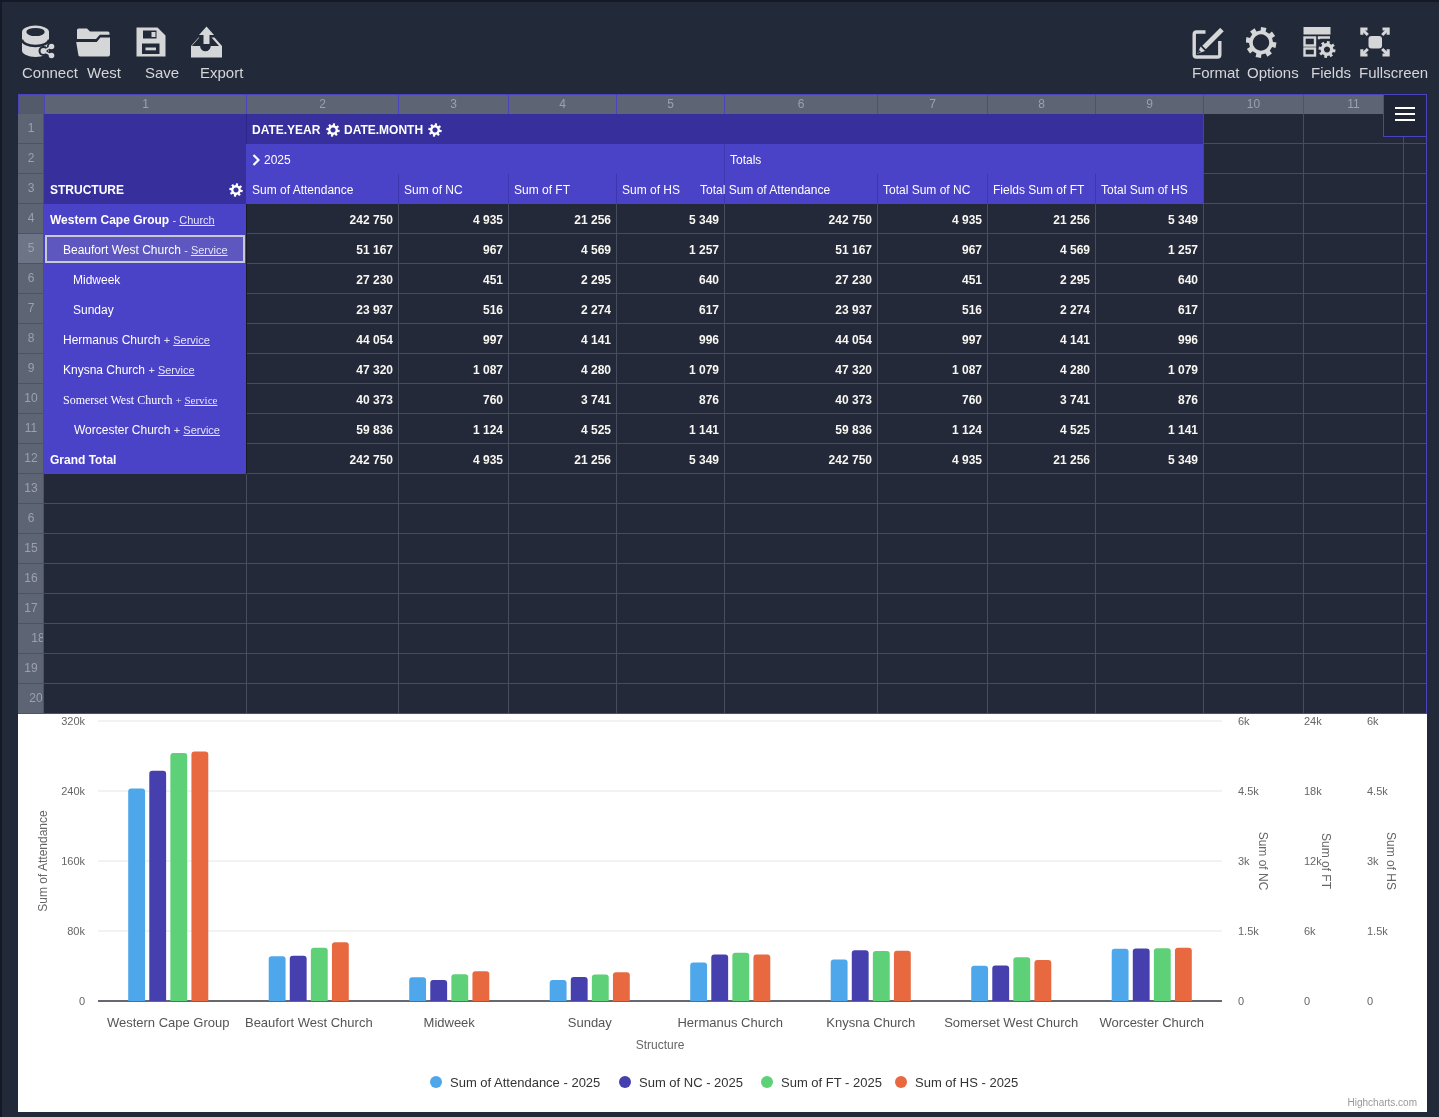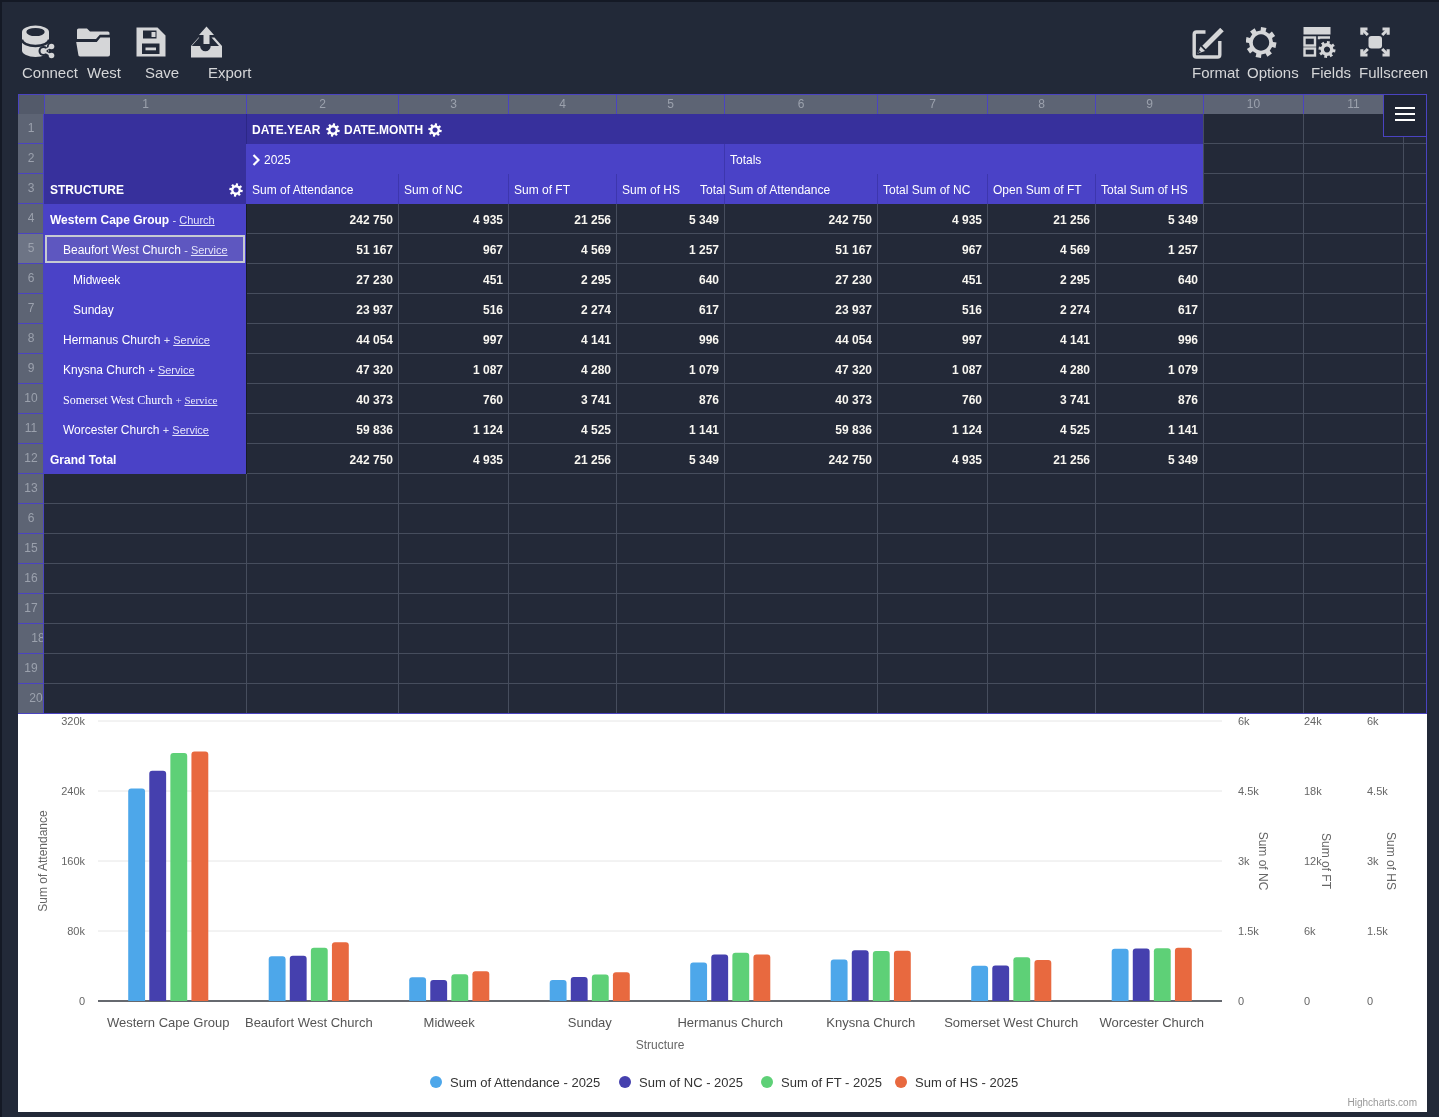--- a/index.html
+++ b/index.html
@@ -33,21 +33,21 @@
 <svg class="a" style="left:135px;top:26px" width="32" height="32" viewBox="0 0 32 32">
     <path d="M1.5 1.5 h21 l8 8 v21 h-29 z M8 4.5 h13.5 v8 h-13.5 z M7 17.5 h17.5 v10.5 h-17.5 z" fill="#d5d6d8" fill-rule="evenodd"></path>
     <rect x="16.5" y="6" width="4" height="5" fill="#d5d6d8"></rect>
     <rect x="10.5" y="21.5" width="10.5" height="2.8" fill="#d5d6d8"></rect>
   </svg>
 <div class="a lab" style="left:145px;top:64px;">Save</div>
 <svg class="a" style="left:190px;top:26px" width="33" height="32" viewBox="0 0 33 32">
     <path d="M16.5 0.5 l7.5 8.5 h-4.5 v9 h-6 v-9 h-4.5 z" fill="#d5d6d8"></path>
     <path d="M8.5 11.5 L1 20 v11.5 h31 V20 l-7.5-8.5 h-3 l7.5 8.5 h-8.3 a5.3 5.3 0 0 1 -10.6 0 h-8.3 l7.5-8.5 z" fill="#d5d6d8"></path>
   </svg>
-<div class="a lab" style="left:208px;top:64px;">Export</div>
+<div class="a lab" style="left:200px;top:64px;">Export</div>
 <svg class="a" style="left:1192px;top:25px" width="34" height="34" viewBox="0 0 34 34">
     <path d="M13.5 7 H4.5 Q2.2 7 2.2 9.3 V29.7 Q2.2 32 4.5 32 H25.5 Q27.8 32 27.8 29.7 V16" fill="none" stroke="#d5d6d8" stroke-width="3.4"></path>
     <path d="M28.2 1.7 L32.8 6.3 L13.8 25.3 L9.2 20.7 Z" fill="#d5d6d8" stroke="#222938" stroke-width="1.6"></path>
     <path d="M8.6 21.5 L13 25.9 L5.2 28.8 Z" fill="#d5d6d8"></path>
     <path d="M6.9 24.7 L8.9 26.7 L5.2 28.8 Z" fill="#2a3040"></path>
   </svg>
 <div class="a lab" style="left:1192px;top:64px;">Format</div>
 <svg class="a" style="left:1246px;top:26px" width="34" height="34" viewBox="0 0 34 34">
     <path d="M15.00 1.00 L20.48 2.00 L19.59 5.41 L23.21 7.75 L25.96 5.54 L29.13 10.12 L26.09 11.91 L26.99 16.12 L30.50 16.50 L29.50 21.98 L26.09 21.09 L23.75 24.71 L25.96 27.46 L21.38 30.63 L19.59 27.59 L15.38 28.49 L15.00 32.00 L9.52 31.00 L10.41 27.59 L6.79 25.25 L4.04 27.46 L0.87 22.88 L3.91 21.09 L3.01 16.88 L-0.50 16.50 L0.50 11.02 L3.91 11.91 L6.25 8.29 L4.04 5.54 L8.62 2.37 L10.41 5.41 L14.62 4.51 Z M 15.00 8.30 a 8.20 8.20 0 1 0 0.01 0 Z" fill="#d5d6d8" fill-rule="evenodd"></path>
   </svg>
@@ -157,33 +157,33 @@
 <div class="a ph" style="left:404px;top:174px;">Sum of NC</div>
 <div class="a" style="left:508px;top:174px;width:1px;height:30px;background:#3d36ad;"></div>
 <div class="a ph" style="left:514px;top:174px;">Sum of FT</div>
 <div class="a" style="left:616px;top:174px;width:1px;height:30px;background:#3d36ad;"></div>
 <div class="a ph" style="left:622px;top:174px;">Sum of HS</div>
 <div class="a" style="left:724px;top:174px;width:1px;height:30px;background:#3d36ad;"></div>
 <div class="a ph" style="left:700px;top:174px;">Total Sum of Attendance</div>
 <div class="a" style="left:877px;top:174px;width:1px;height:30px;background:#3d36ad;"></div>
 <div class="a ph" style="left:883px;top:174px;">Total Sum of NC</div>
 <div class="a" style="left:987px;top:174px;width:1px;height:30px;background:#3d36ad;"></div>
-<div class="a ph" style="left:993px;top:174px;">Open Sum of FT</div>
+<div class="a ph" style="left:993px;top:174px;">Fields Sum of FT</div>
 <div class="a" style="left:1095px;top:174px;width:1px;height:30px;background:#3d36ad;"></div>
 <div class="a ph" style="left:1101px;top:174px;">Total Sum of HS</div>
 <div class="a" style="left:44px;top:204px;width:202px;height:270px;background:#4a42c7;"></div>
 <div class="a ph" style="left:50px;top:204px;font-weight:bold;">Western Cape Group <span class="lnk">- <u>Church</u></span></div>
 <div class="a" style="left:45px;top:235px;width:200px;height:28px;background:#5e57c0;border:2px solid #c6cad2;box-sizing:border-box;"></div>
 <div class="a ph" style="left:63px;top:234px;font-weight:normal;">Beaufort West Church <span class="lnk">- <u>Service</u></span></div>
 <div class="a ph" style="left:73px;top:264px;font-weight:normal;">Midweek</div>
 <div class="a ph" style="left:73px;top:294px;font-weight:normal;">Sunday</div>
 <div class="a ph" style="left:63px;top:324px;font-weight:normal;">Hermanus Church <span class="lnk">+ <u>Service</u></span></div>
 <div class="a ph" style="left:63px;top:354px;font-weight:normal;">Knysna Church <span class="lnk">+ <u>Service</u></span></div>
 <div class="a ph" style="left:63px;top:384px;font-weight:normal;font-family:Liberation Serif, serif;">Somerset West Church <span class="lnk">+ <u>Service</u></span></div>
-<div class="a ph" style="left:63px;top:414px;font-weight:normal;">Worcester Church <span class="lnk">+ <u>Service</u></span></div>
+<div class="a ph" style="left:74px;top:414px;font-weight:normal;">Worcester Church <span class="lnk">+ <u>Service</u></span></div>
 <div class="a ph" style="left:50px;top:444px;font-weight:bold;">Grand Total</div>
 <div class="a num" style="left:246px;top:204px;width:147px;">242 750</div>
 <div class="a num" style="left:398px;top:204px;width:105px;">4 935</div>
 <div class="a num" style="left:508px;top:204px;width:103px;">21 256</div>
 <div class="a num" style="left:616px;top:204px;width:103px;">5 349</div>
 <div class="a num" style="left:724px;top:204px;width:148px;">242 750</div>
 <div class="a num" style="left:877px;top:204px;width:105px;">4 935</div>
 <div class="a num" style="left:987px;top:204px;width:103px;">21 256</div>
 <div class="a num" style="left:1095px;top:204px;width:103px;">5 349</div>
 <div class="a num" style="left:246px;top:234px;width:147px;">51 167</div>

